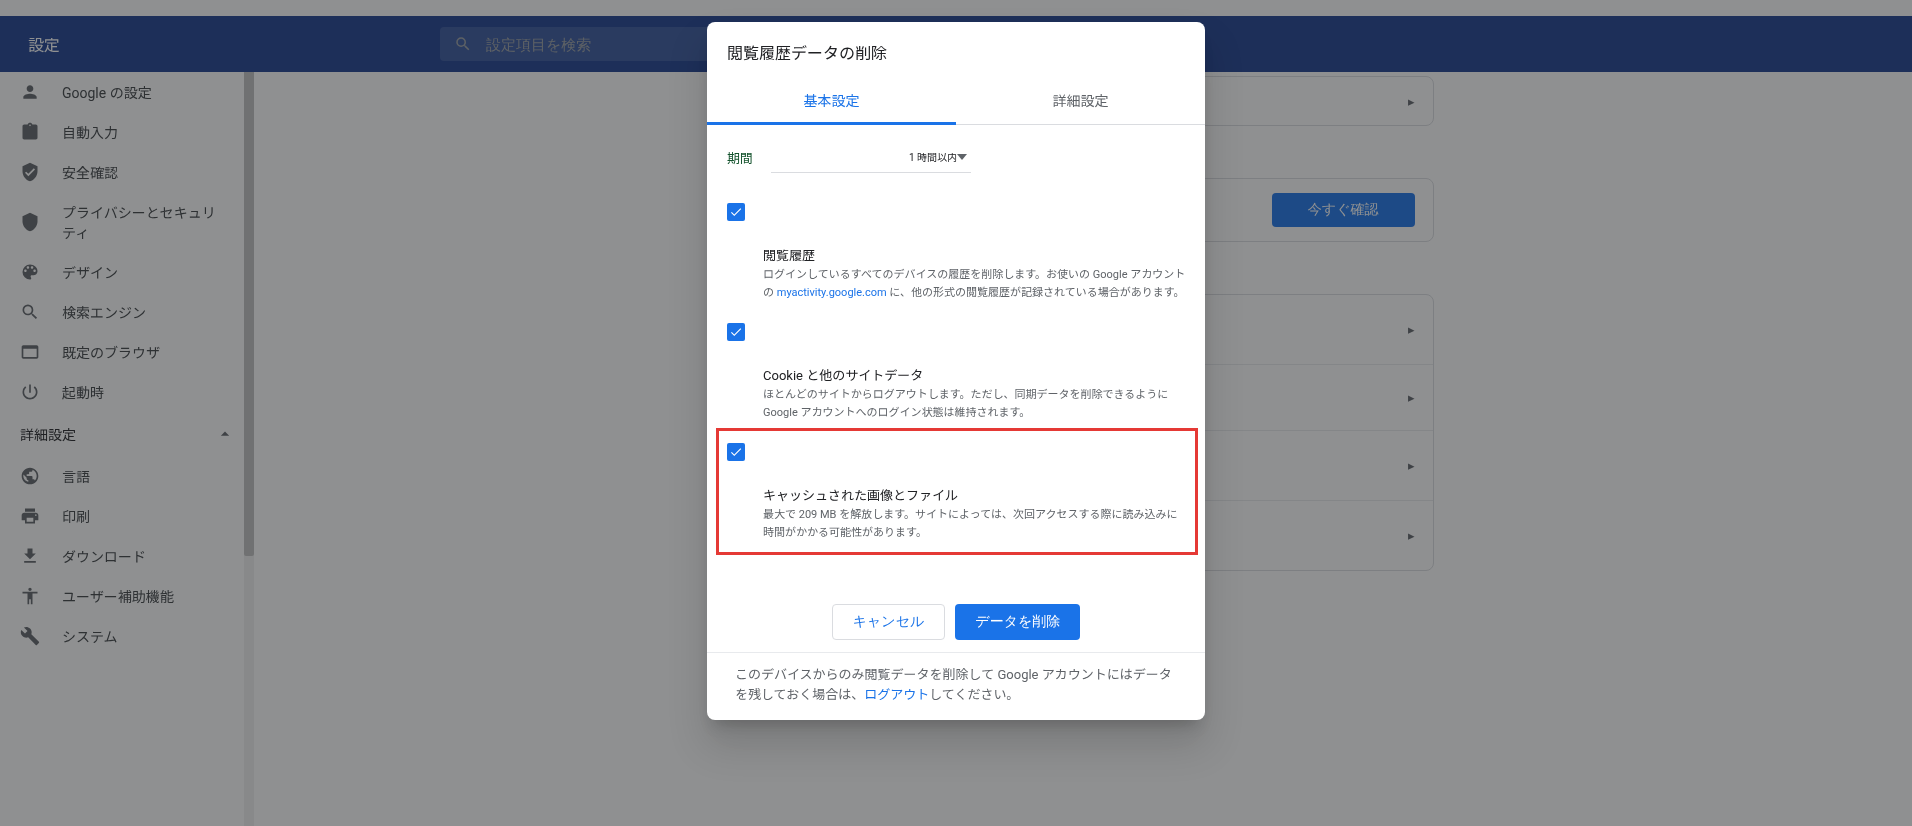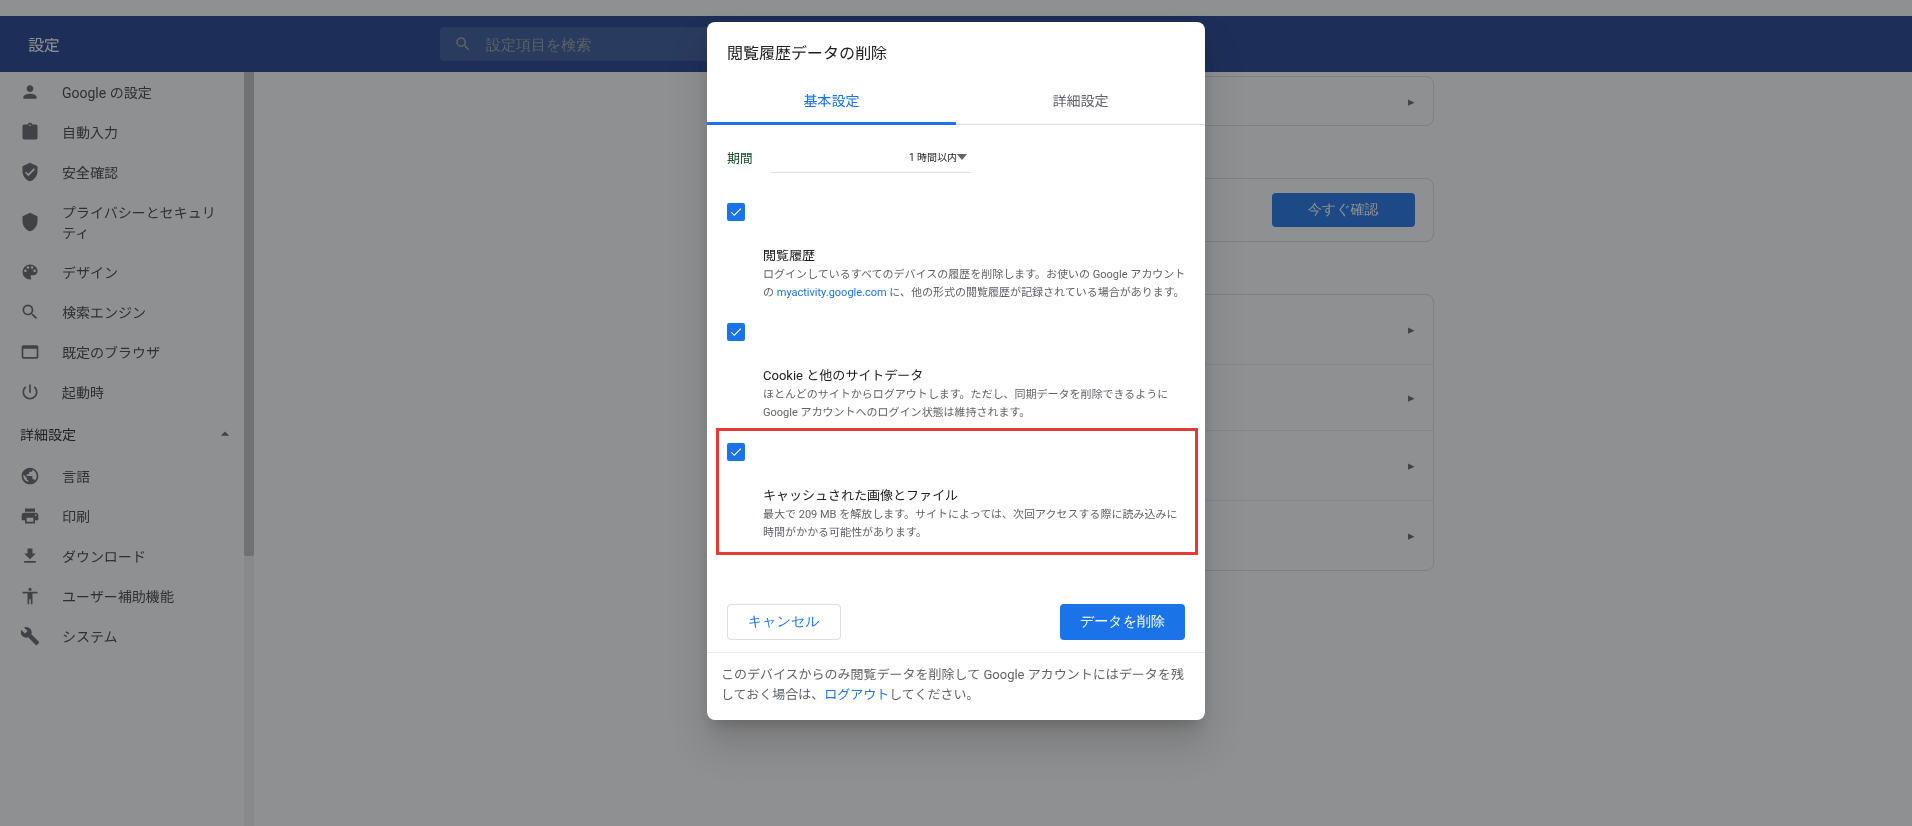--- a/index.html
+++ b/index.html
@@ -46,25 +46,25 @@
     
     .check-list { padding: 10px 10px 10px 12px; }
     .check-item { display: flex; padding: 10px 8px; }
     .check-item.highlighted { outline: 3px solid #e53935; }
     .checkbox { width: 18px; height: 18px; background: #1a73e8; border-radius: 2px; margin-right: 18px; margin-top: 2px; flex-shrink: 0; display: flex; align-items: center; justify-content: center; }
     .check-content { flex: 1; margin-top: 44px; }
     .check-title { font-size: 13px; color: #202124; }
     .check-desc { font-size: 11px; color: #5f6368; line-height: 1.6; margin-top: 2px; }
     .check-desc .link { color: #1a73e8; }
     
-    .dialog-actions { display: flex; justify-content: space-between; padding: 12px 20px; gap: 10px; margin-top: 30px; }
+    .dialog-actions { display: flex; justify-content: center; padding: 12px 20px; gap: 10px; margin-top: 30px; }
     .btn-text { background: #fff; color: #1a73e8; border: 1px solid #dadce0; padding: 8px 20px; border-radius: 4px; font-size: 14px; cursor: pointer; }
     .btn-primary { background: #1a73e8; color: #fff; border: none; padding: 8px 20px; border-radius: 4px; font-size: 14px; cursor: pointer; }
     
-    .dialog-footer { padding: 12px 14px 0; font-size: 13px; color: #5f6368; line-height: 1.6; border-top: 1px solid #e8eaed; }
+    .dialog-footer { padding: 12px 28px 0; font-size: 13px; color: #5f6368; line-height: 1.6; border-top: 1px solid #e8eaed; }
     .dialog-footer .link { color: #1a73e8; }
     
     svg { display: block; }
   </style>
 </head>
 <body>
 
 <div class="header">
   <span class="header-title">設定</span>
   <div class="search-container">

